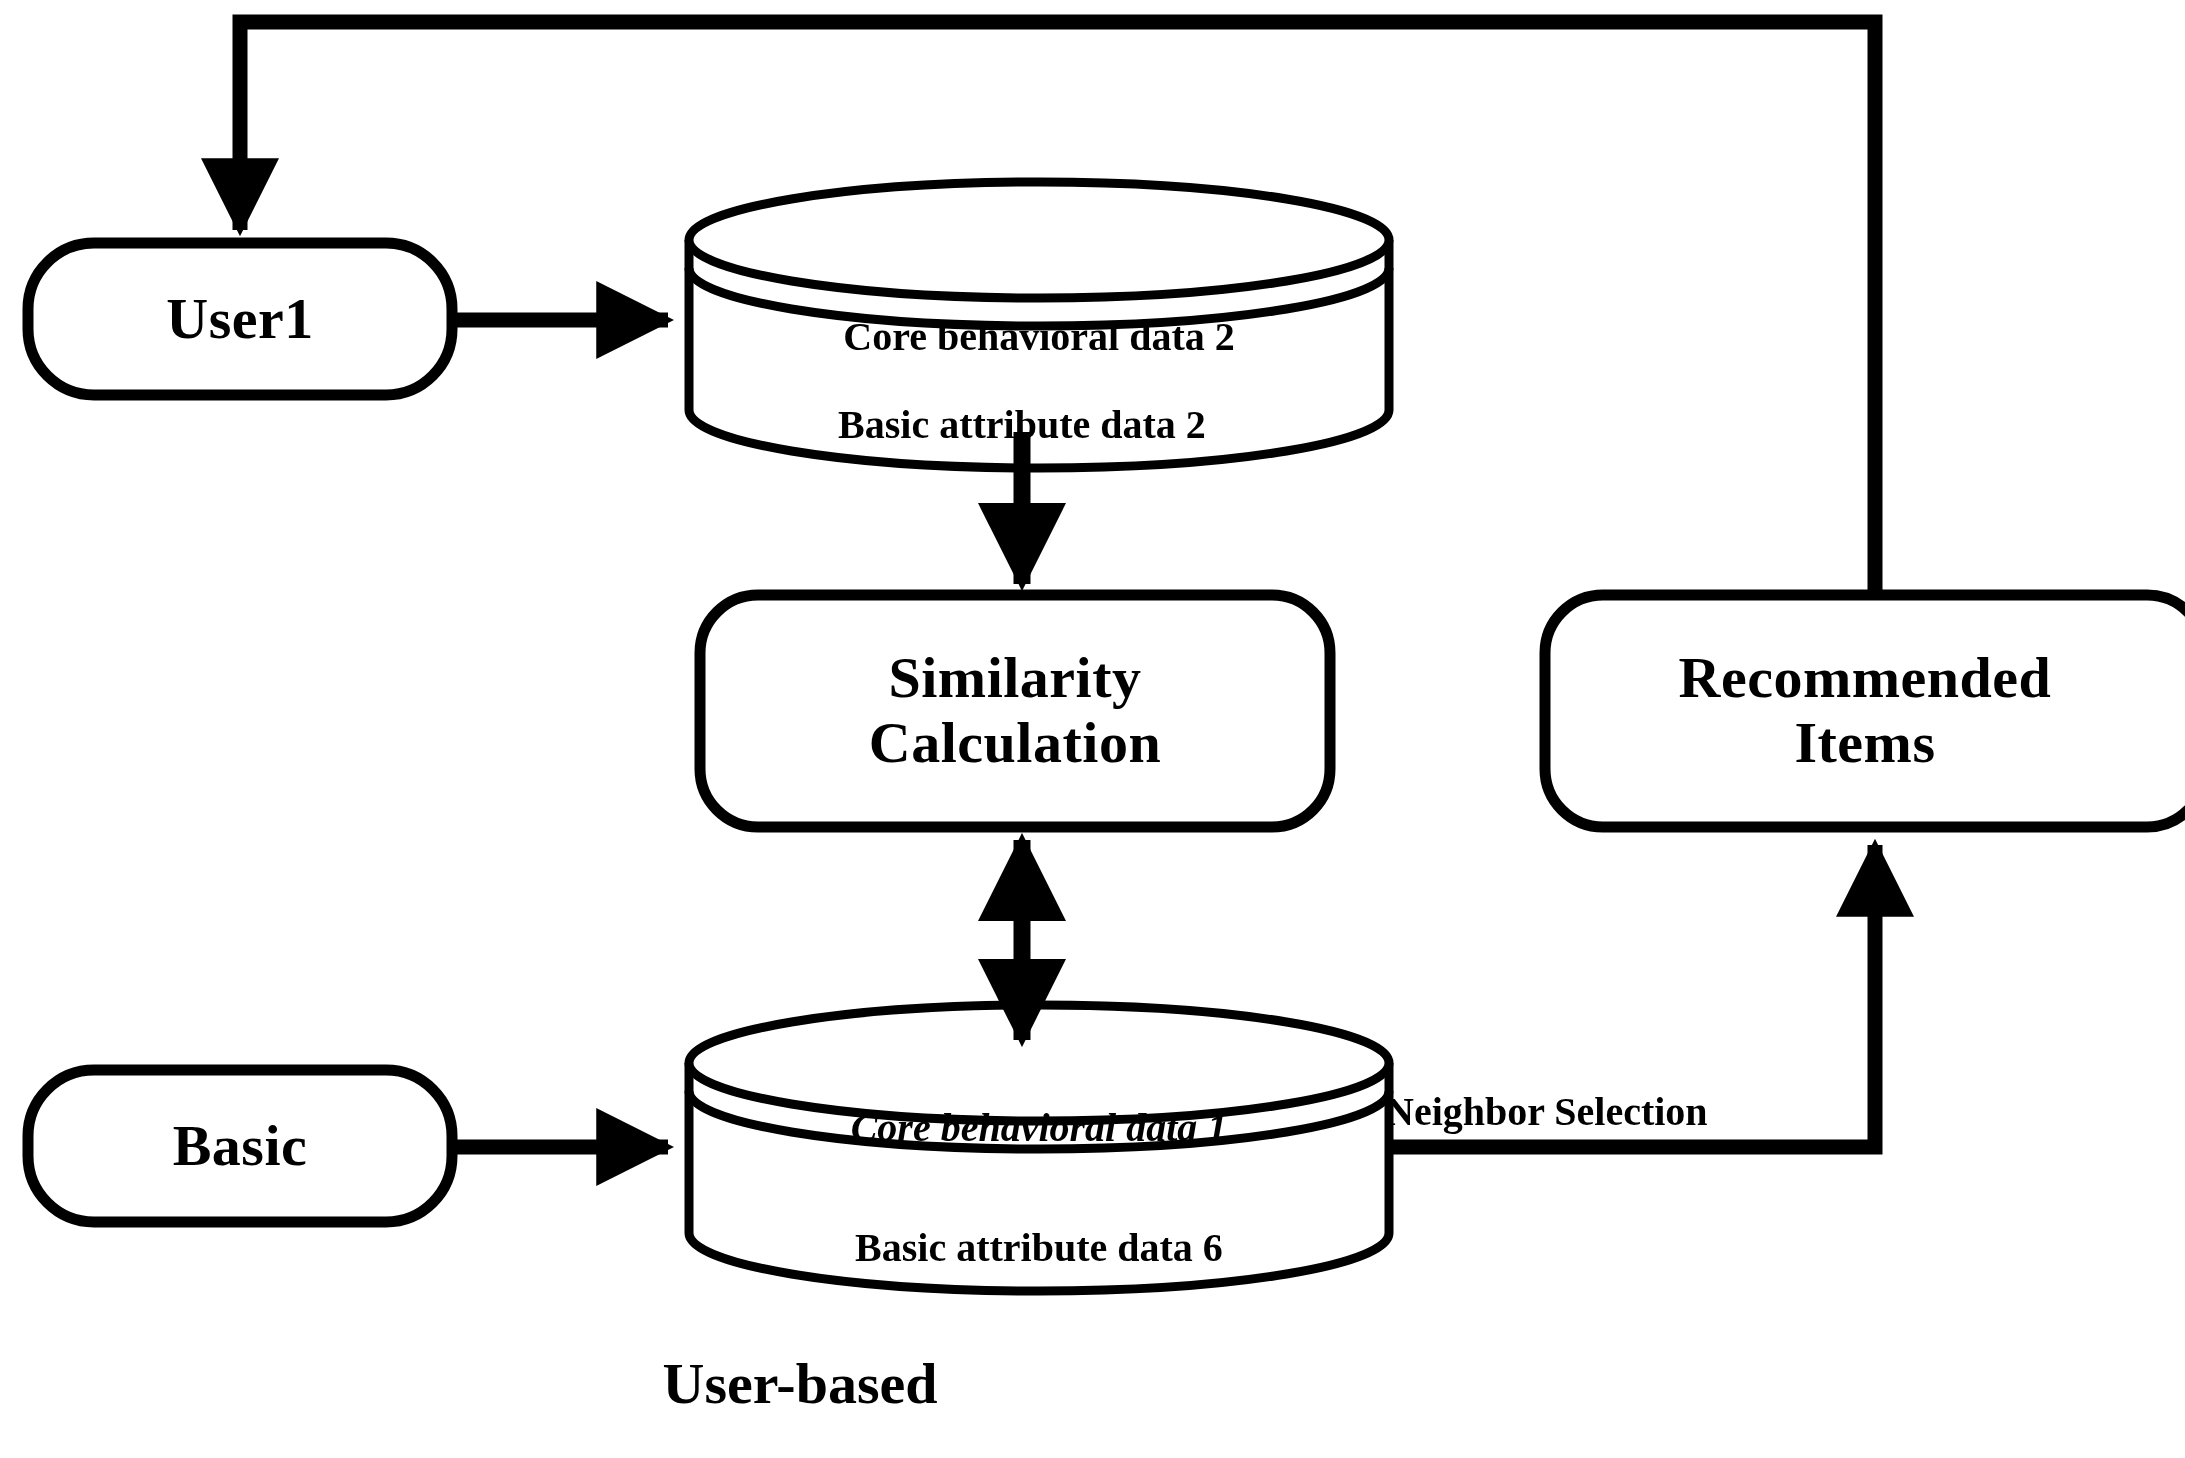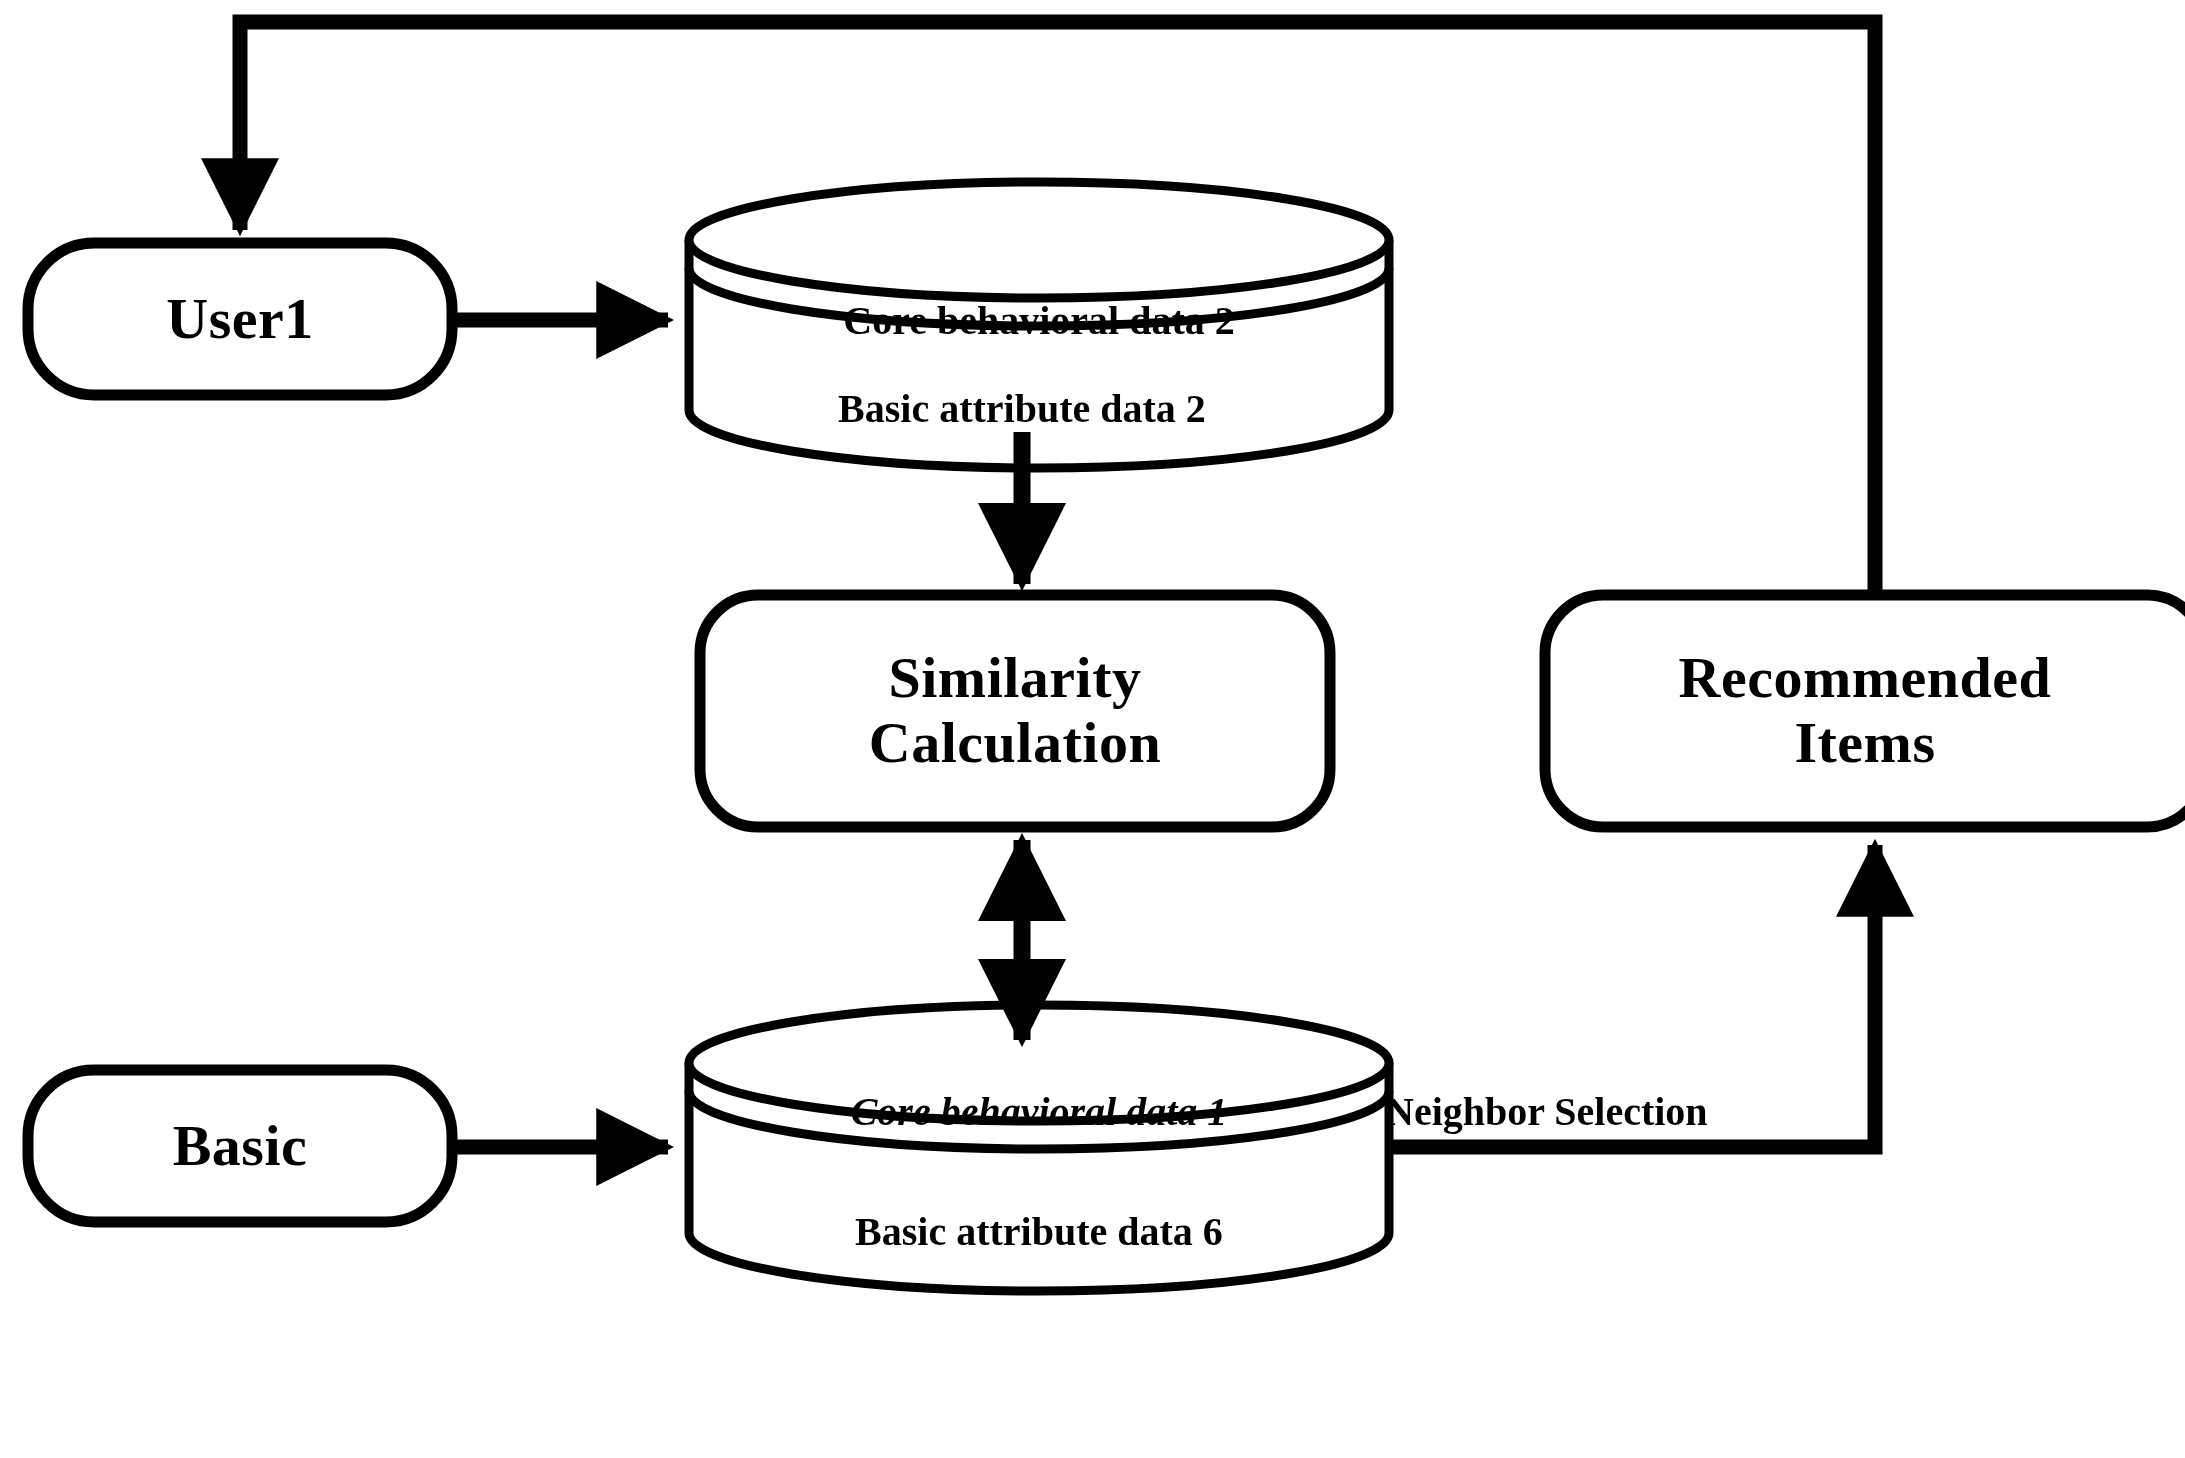--- a/index.html
+++ b/index.html
@@ -38,20 +38,21 @@
     font-size: 58px;
     letter-spacing: 0.5px;
   }
   .cyl-text {
     position: absolute;
     text-align: center;
     font-weight: bold;
     font-size: 40px;
     color: #000000;
     white-space: nowrap;
+    margin-top: 16px;
   }
   .edge-label {
     position: absolute;
     font-weight: bold;
     font-size: 40px;
     color: #000000;
     white-space: nowrap;
   }
   .caption {
     position: absolute;
@@ -118,14 +119,15 @@
 Items</div>
 
   <div class="cyl-text" style="left:689px; top:297px; width:700px;">Core behavioral data 2</div>
   <div class="cyl-text" style="left:672px; top:385px; width:700px;">Basic attribute data 2</div>
 
   <div class="cyl-text" style="left:689px; top:1088px; width:700px;font-style:italic;">Core behavioral data 1</div>
   <div class="cyl-text" style="left:689px; top:1208px; width:700px;">Basic attribute data 6</div>
 
   <div class="edge-label" style="left:1385px; top:1073px;margin-top:15px;">Neighbor Selection</div>
 
+  <div class="caption" style="left:0px; top:1350px; width:1600px;">User-based</div>
 
 </div>
 
 </body></html>

